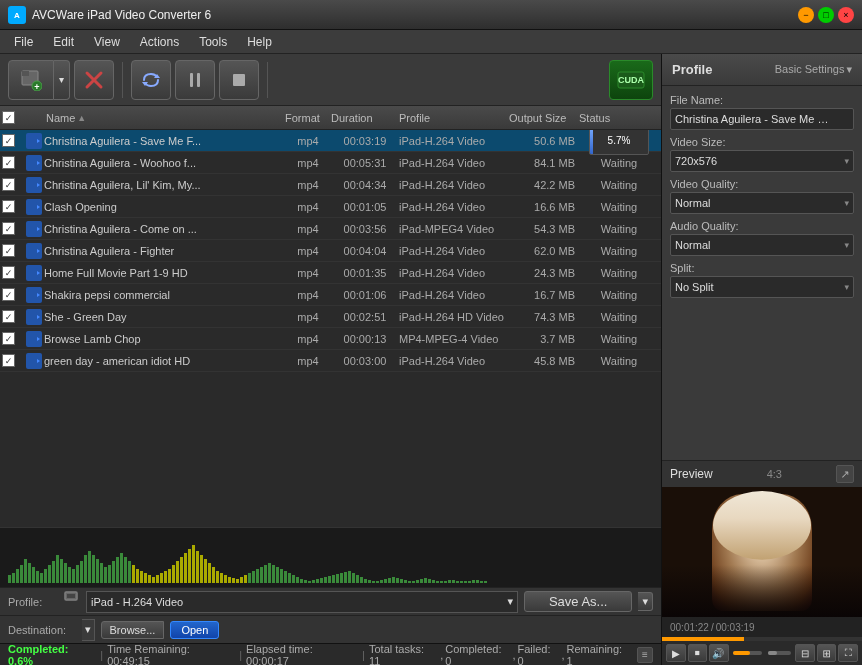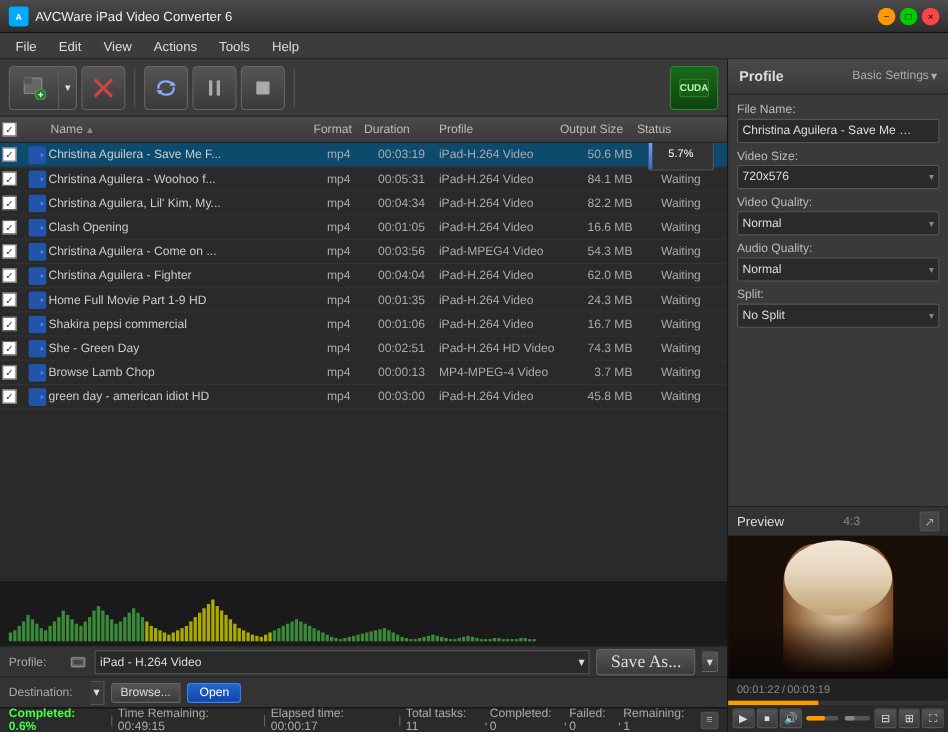--- a/index.html
+++ b/index.html
@@ -243,25 +243,24 @@
       border: 1px solid #555;
       color: #ddd;
       font-size: 11px;
       padding: 0 4px;
       display: flex; align-items: center; justify-content: space-between;
     }
     .profile-save-btn {
       background: linear-gradient(to bottom, #555, #3a3a3a);
       border: 1px solid #666;
       border-radius: 3px;
-      padding: 2px 12px;
+      padding: 2px 24px;
       cursor: pointer;
       color: #ddd;
-      font-size: 16px;
-      font-family: Liberation Serif, serif;
+      font-size: 13px;
     }
     .profile-save-dropdown {
       background: linear-gradient(to bottom, #555, #3a3a3a);
       border: 1px solid #666;
       border-left: none;
       border-radius: 0 3px 3px 0;
       padding: 2px 4px;
       cursor: pointer;
       color: #ddd;
       font-size: 11px;
@@ -653,21 +652,21 @@
                 <svg width="14" height="14" viewBox="0 0 14 14">
                   <rect x="1" y="2" width="9" height="10" rx="1" fill="#2255aa"></rect>
                   <polygon points="10,5 13,7 10,9" fill="#4488ff"></polygon>
                 </svg>
               </div>
             </div>
             <div class="cell-name">Christina Aguilera, Lil' Kim, My...</div>
             <div class="cell-format">mp4</div>
             <div class="cell-duration">00:04:34</div>
             <div class="cell-profile">iPad-H.264 Video</div>
-            <div class="cell-output">82.2 MB</div>
+            <div class="cell-output">42.2 MB</div>
             <div class="cell-status status-waiting">Waiting</div>
           </div>
           <div class="file-row">
             <div class="cell-check">
               <div class="chk checked"></div>
             </div>
             <div class="cell-icon">
               <div class="file-icon video">
                 <svg width="14" height="14" viewBox="0 0 14 14">
                   <rect x="1" y="2" width="9" height="10" rx="1" fill="#2255aa"></rect>
@@ -937,21 +936,21 @@
         <span class="wave-bar" style="height: 2px;"></span>
         <span class="wave-bar" style="height: 3px;"></span>
         <span class="wave-bar" style="height: 3px;"></span>
         <span class="wave-bar" style="height: 2px;"></span>
         <span class="wave-bar" style="height: 2px;"></span>
       </div>
 
 
     <div id="profile-bar">
       <span class="profile-label">Profile:</span>
-      <div style="display:flex;align-items:center;flex:1;gap:4px;">
+      <div style="display:flex;flex:1;gap:4px;">
         <div class="profile-icon">
           <svg width="14" height="10" viewBox="0 0 14 10">
             <rect x="1" y="1" width="12" height="8" rx="1" fill="#666" stroke="#888"></rect>
             <rect x="3" y="3" width="8" height="4" fill="#444"></rect>
           </svg>
         </div>
         <div class="profile-select">
           <span>iPad - H.264 Video</span>
           <span class="dropdown-arrow">▾</span>
         </div>

